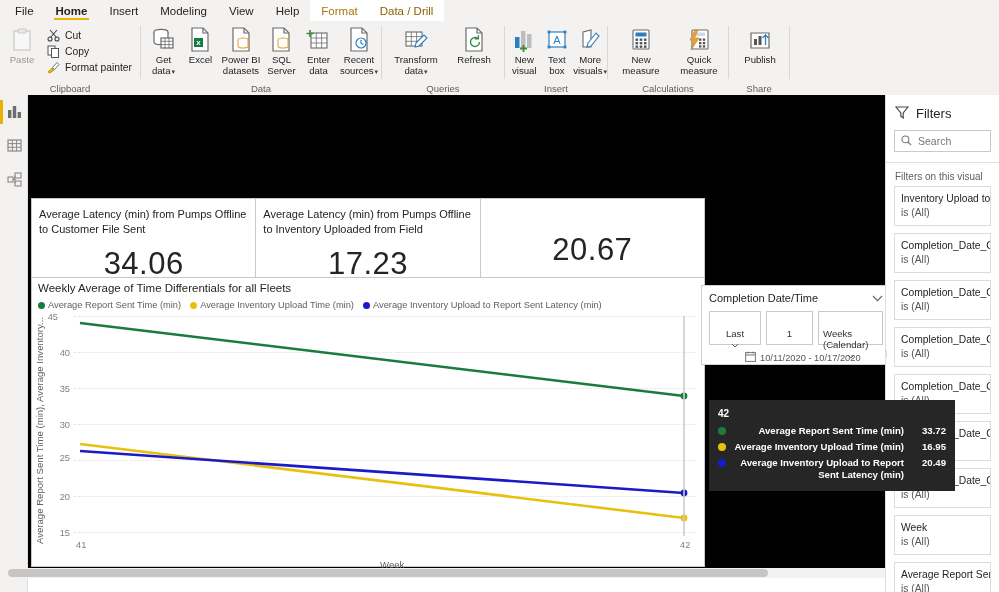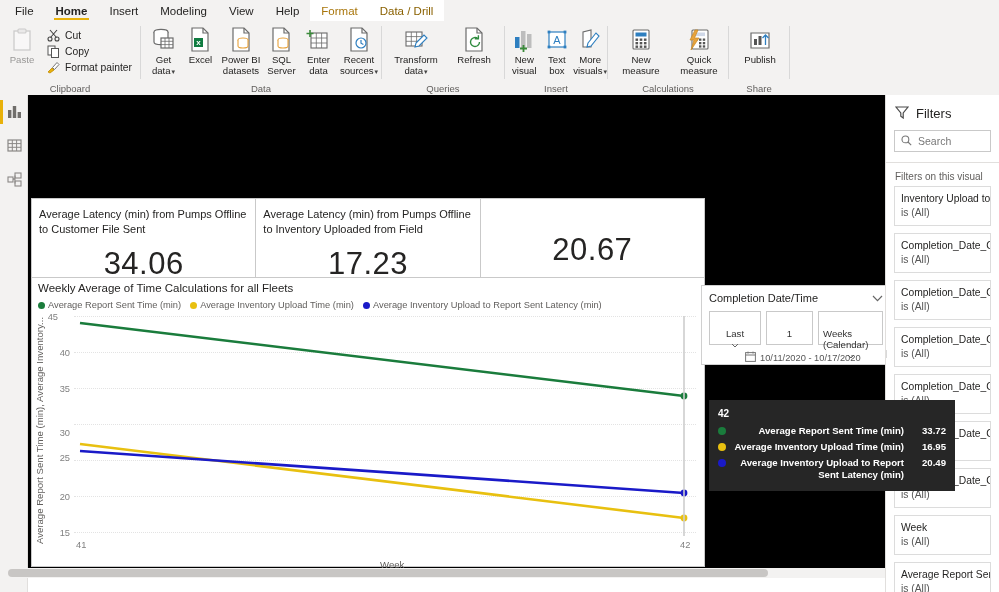--- a/index.html
+++ b/index.html
@@ -473,21 +473,21 @@
           <span><svg width="13" height="13" viewBox="0 0 13 13">
                 <path d="M1.5 4.5 V11 H9 V6.5" fill="none" stroke="#b3b3b3" stroke-width="1.1"></path>
                 <path d="M6.5 5.8 L11.5 1.3 M7.8 1.3 H11.5 V5" fill="none" stroke="#b3b3b3" stroke-width="1.1"></path>
               </svg></span>
           <span style="font-size:13px;color:#b3b3b3;letter-spacing:1px;line-height:10px;">···</span>
         </div>
       </div>
     </div>
 
     <div class="chartvis">
-      <div class="chart-title">Weekly Average of Time Calculations for all Fleets</div>
+      <div class="chart-title">Weekly Average of Time Differentials for all Fleets</div>
       <div class="legend">
         <div class="legend-item">
           <span class="legend-dot" style="background:#1a7c3c;"></span>
           <span>Average Report Sent Time (min)</span>
         </div>
         <div class="legend-item">
           <span class="legend-dot" style="background:#e8c010;"></span>
           <span>Average Inventory Upload Time (min)</span>
         </div>
         <div class="legend-item">
@@ -498,21 +498,21 @@
 
       <div class="plot">
 
         <div class="ylabel">
           <span>Average Report Sent Time (min), Average Inventory...</span>
         </div>
 
         <div class="ytick" style="left:6px; top:-4px;">45</div>
         <div class="ytick" style="left:18px; top:32px;">40</div>
         <div class="ytick" style="left:18px; top:68px;">35</div>
-        <div class="ytick" style="left:18px; top:112px;">30</div>
+        <div class="ytick" style="left:18px; top:104px;">30</div>
         <div class="ytick" style="left:18px; top:137px;">25</div>
         <div class="ytick" style="left:18px; top:176px;">20</div>
         <div class="ytick" style="left:18px; top:212px;">15</div>
 
         <div class="gridline" style="left:42px; right:10px; top:0px;"></div>
         <div class="gridline" style="left:42px; right:10px; top:36px;"></div>
         <div class="gridline" style="left:42px; right:10px; top:72px;"></div>
         <div class="gridline" style="left:42px; right:10px; top:108px;"></div>
         <div class="gridline" style="left:42px; right:10px; top:144px;"></div>
         <div class="gridline" style="left:42px; right:10px; top:180px;"></div>

